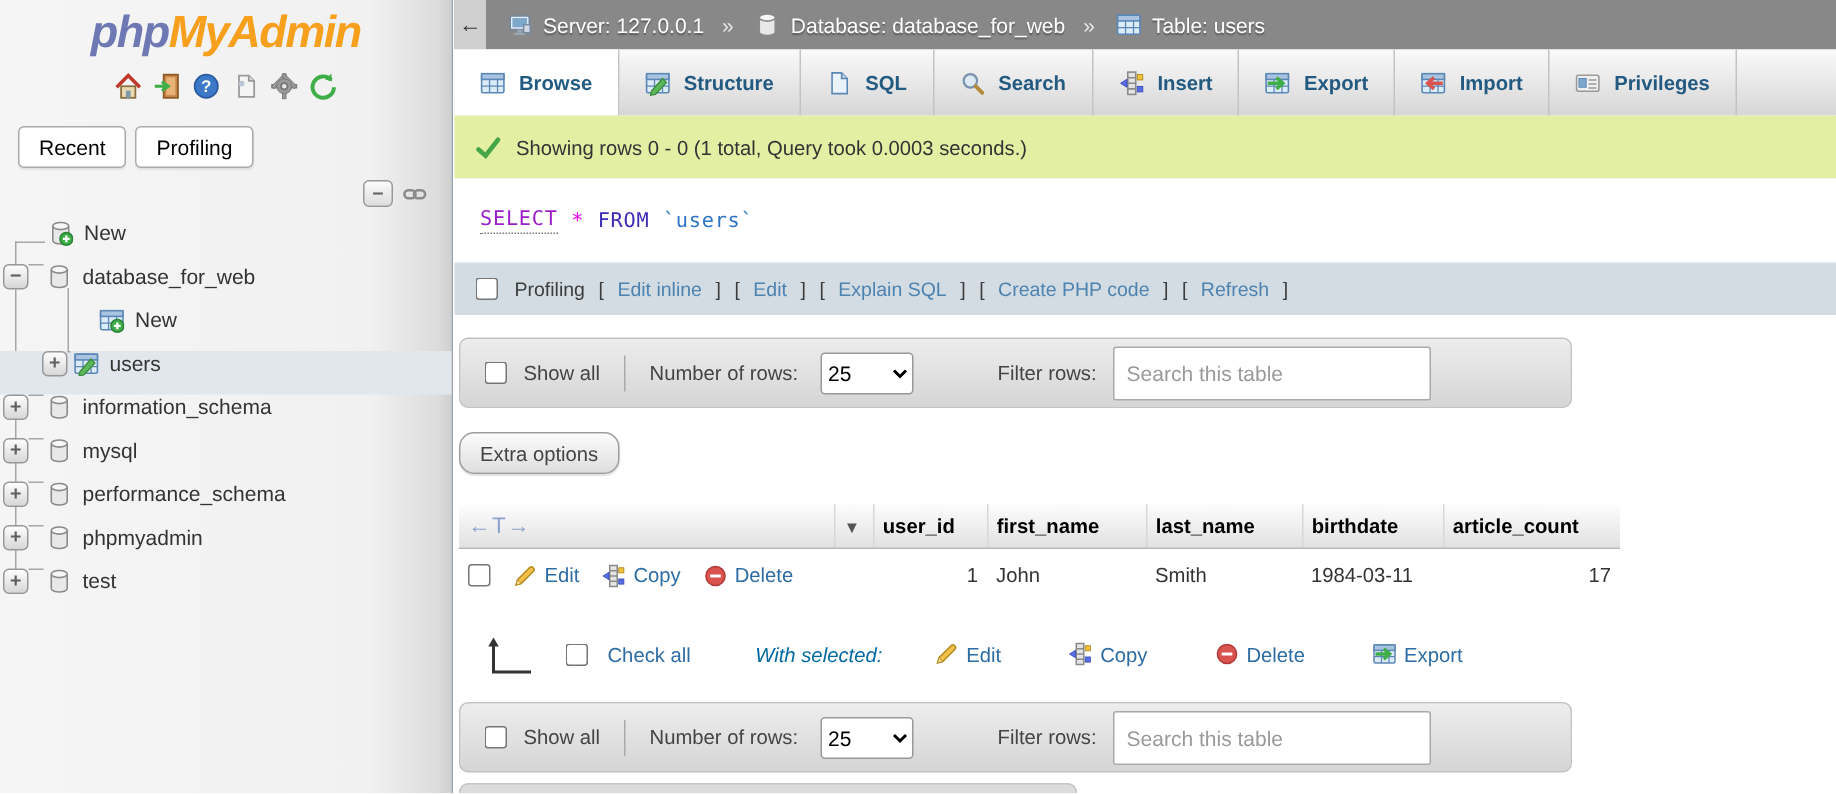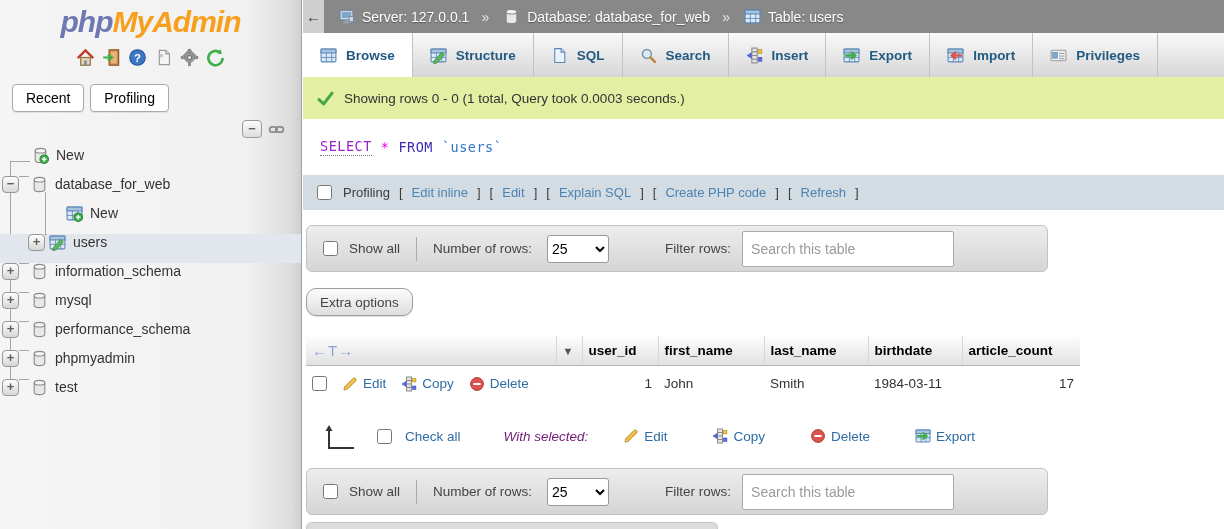--- a/index.html
+++ b/index.html
@@ -101,21 +101,21 @@
   .caret { color:#555; font-size:11px; }
   .num { text-align:right; }
   .rowactions { display:flex; align-items:center; gap:15px; }
   .alink { display:flex; align-items:center; gap:5px; color:#2e6da4; cursor:pointer; font-size:13.5px; }
   .aicon { width:16px; height:16px; }
 
   
   #withsel { top:414px; height:44px; display:flex; align-items:center; padding-left:21px; gap:13px; }
   #withsel .lturn { width:32px; height:27px; margin-right:8px; }
   #withsel .checkall { color:#2e6da4; cursor:pointer; font-size:13.5px; }
-  #withsel .wslabel { font-style:italic; color:#701a75; margin:0 22px 0 30px; font-size:13.5px; }
+  #withsel .wslabel { font-style:italic; color:#0369a1; margin:0 22px 0 30px; font-size:13.5px; }
   #withsel .alink { margin-right:32px; }
 
   
   #sliver { position:absolute; top:522px; left:3px; width:412px; height:7px;
     background:#dcdcdc; border:1px solid #c4c4c4; border-bottom:none; border-radius:6px 6px 0 0; }
 
   input[type=checkbox] { width:15px; height:15px; accent-color:#555; cursor:pointer; }
 </style>
 </head>
 <body>

